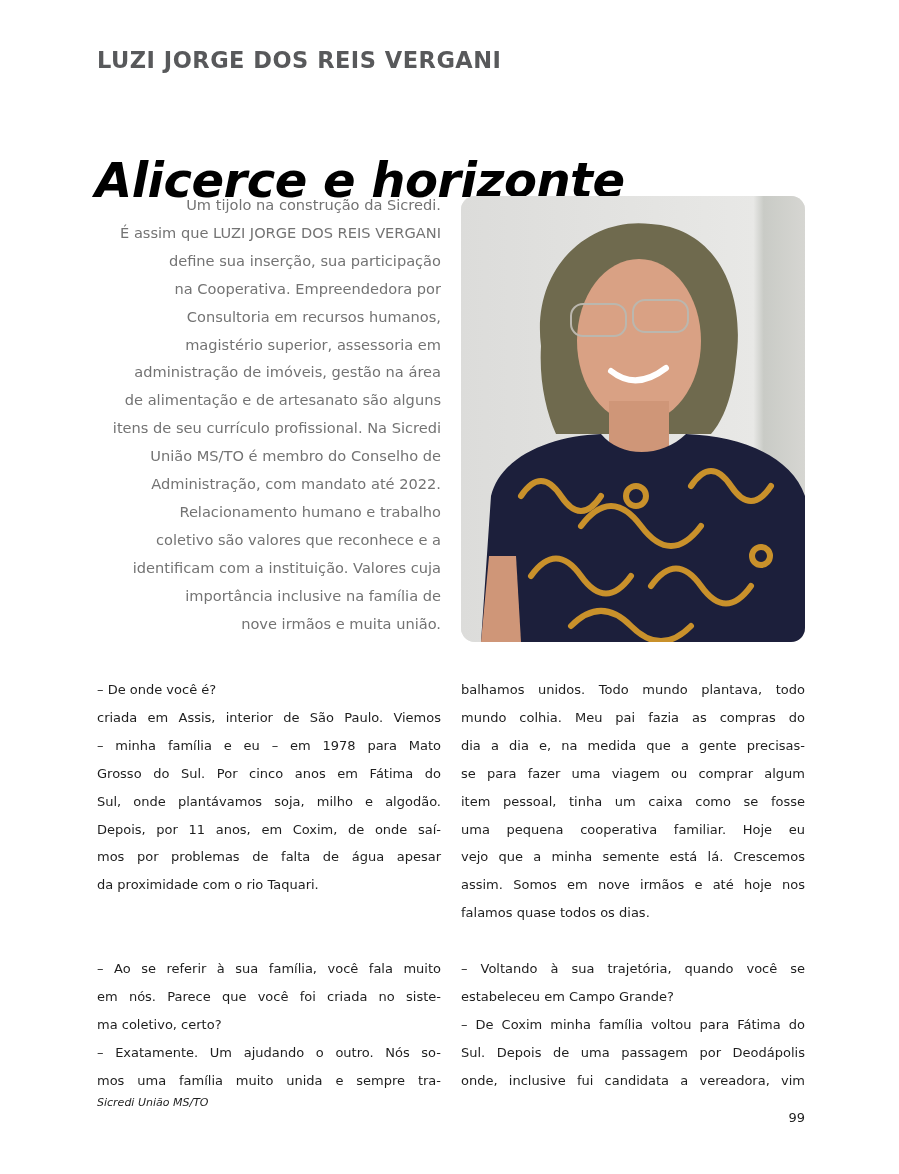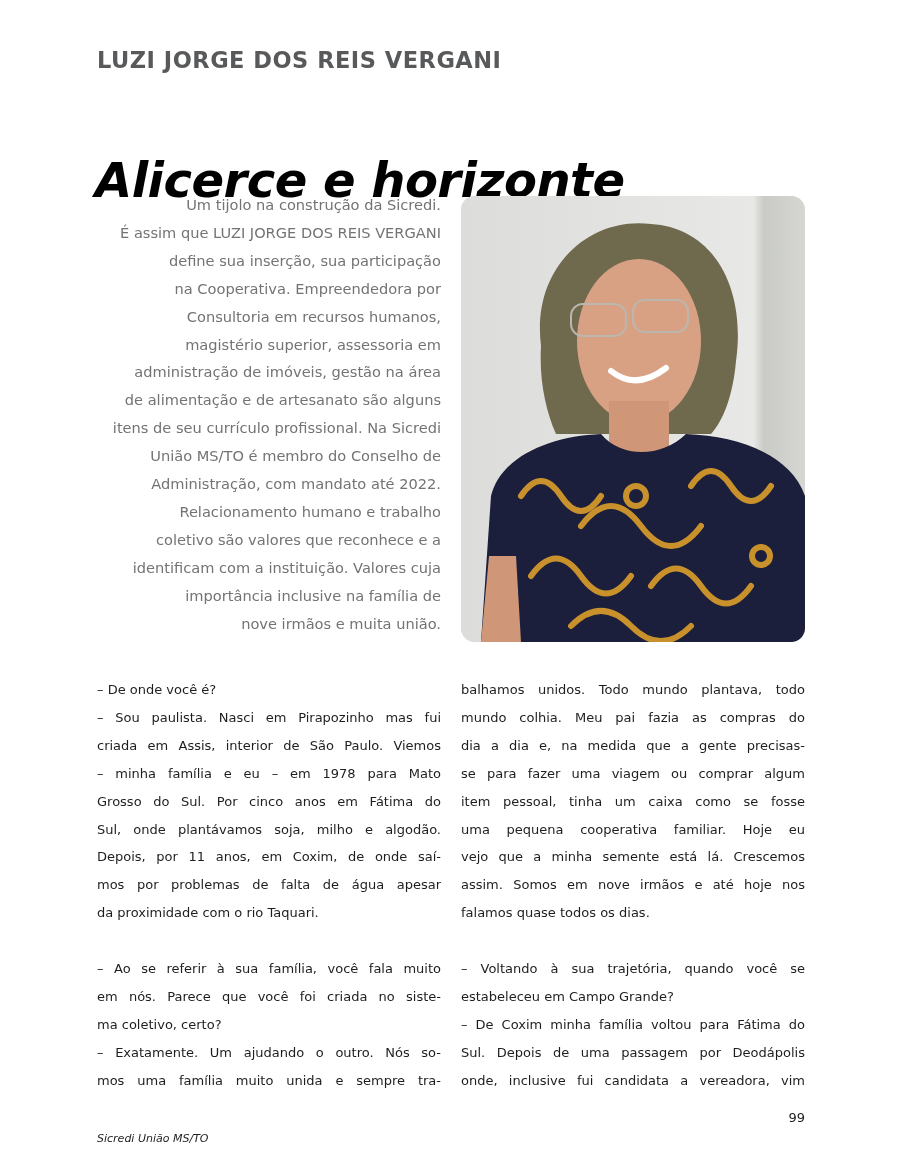--- a/index.html
+++ b/index.html
@@ -15,21 +15,21 @@
   .photo { position: absolute; left: 461px; top: 196px; width: 344px; height: 446px; border-radius: 14px;
            overflow: hidden; background: #e3e3e1; }
   .photo svg { width: 100%; height: 100%; display: block; }
   .col { position: absolute; width: 344px; font-size: 13px; line-height: 27.9px; text-align: justify; color: #1e1e1e; }
   .col .ln { display: block; text-align-last: justify; white-space: nowrap; }
   .col .ln.last { text-align-last: left; }
   .col-left { left: 97px; top: 676px; }
   .col-right { left: 461px; top: 676px; }
   .col-left2 { left: 97px; top: 955px; }
   .col-right2 { left: 461px; top: 955px; }
-  .footer-left { position: absolute; left: 97px; top: 1132px; font-size: 11px; font-style: italic; color: #1e1e1e; }
+  .footer-left { position: absolute; left: 97px; top: 1096px; font-size: 11px; font-style: italic; color: #1e1e1e; }
   .footer-right { position: absolute; right: 94px; top: 1110px; font-size: 13px; color: #1e1e1e; }
 </style>
 </head>
 <body>
 
 <div class="kicker">LUZI JORGE DOS REIS VERGANI</div>
 <div class="title">Alicerce e horizonte</div>
 
 <div class="lead">
   <span>Um tijolo na construção da Sicredi.</span>
@@ -85,21 +85,20 @@
       <path d="M190 390 q25 -35 50 0 q25 35 50 0"></path>
       <path d="M110 430 q30 -30 60 0 q30 30 60 0"></path>
       <circle cx="175" cy="300" r="10"></circle>
       <circle cx="300" cy="360" r="9"></circle>
     </g>
   </svg>
 </div>
 
 <div class="col col-left">
   <span class="ln last">– De onde você é?</span>
-  <span class="ln">– Sou paulista. Nasci em Pirapozinho mas fui</span>
   <span class="ln">criada em Assis, interior de São Paulo. Viemos</span>
   <span class="ln">– minha família e eu – em 1978 para Mato</span>
   <span class="ln">Grosso do Sul. Por cinco anos em Fátima do</span>
   <span class="ln">Sul, onde plantávamos soja, milho e algodão.</span>
   <span class="ln">Depois, por 11 anos, em Coxim, de onde saí-</span>
   <span class="ln">mos por problemas de falta de água apesar</span>
   <span class="ln last">da proximidade com o rio Taquari.</span>
 </div>
 
 <div class="col col-left2">

